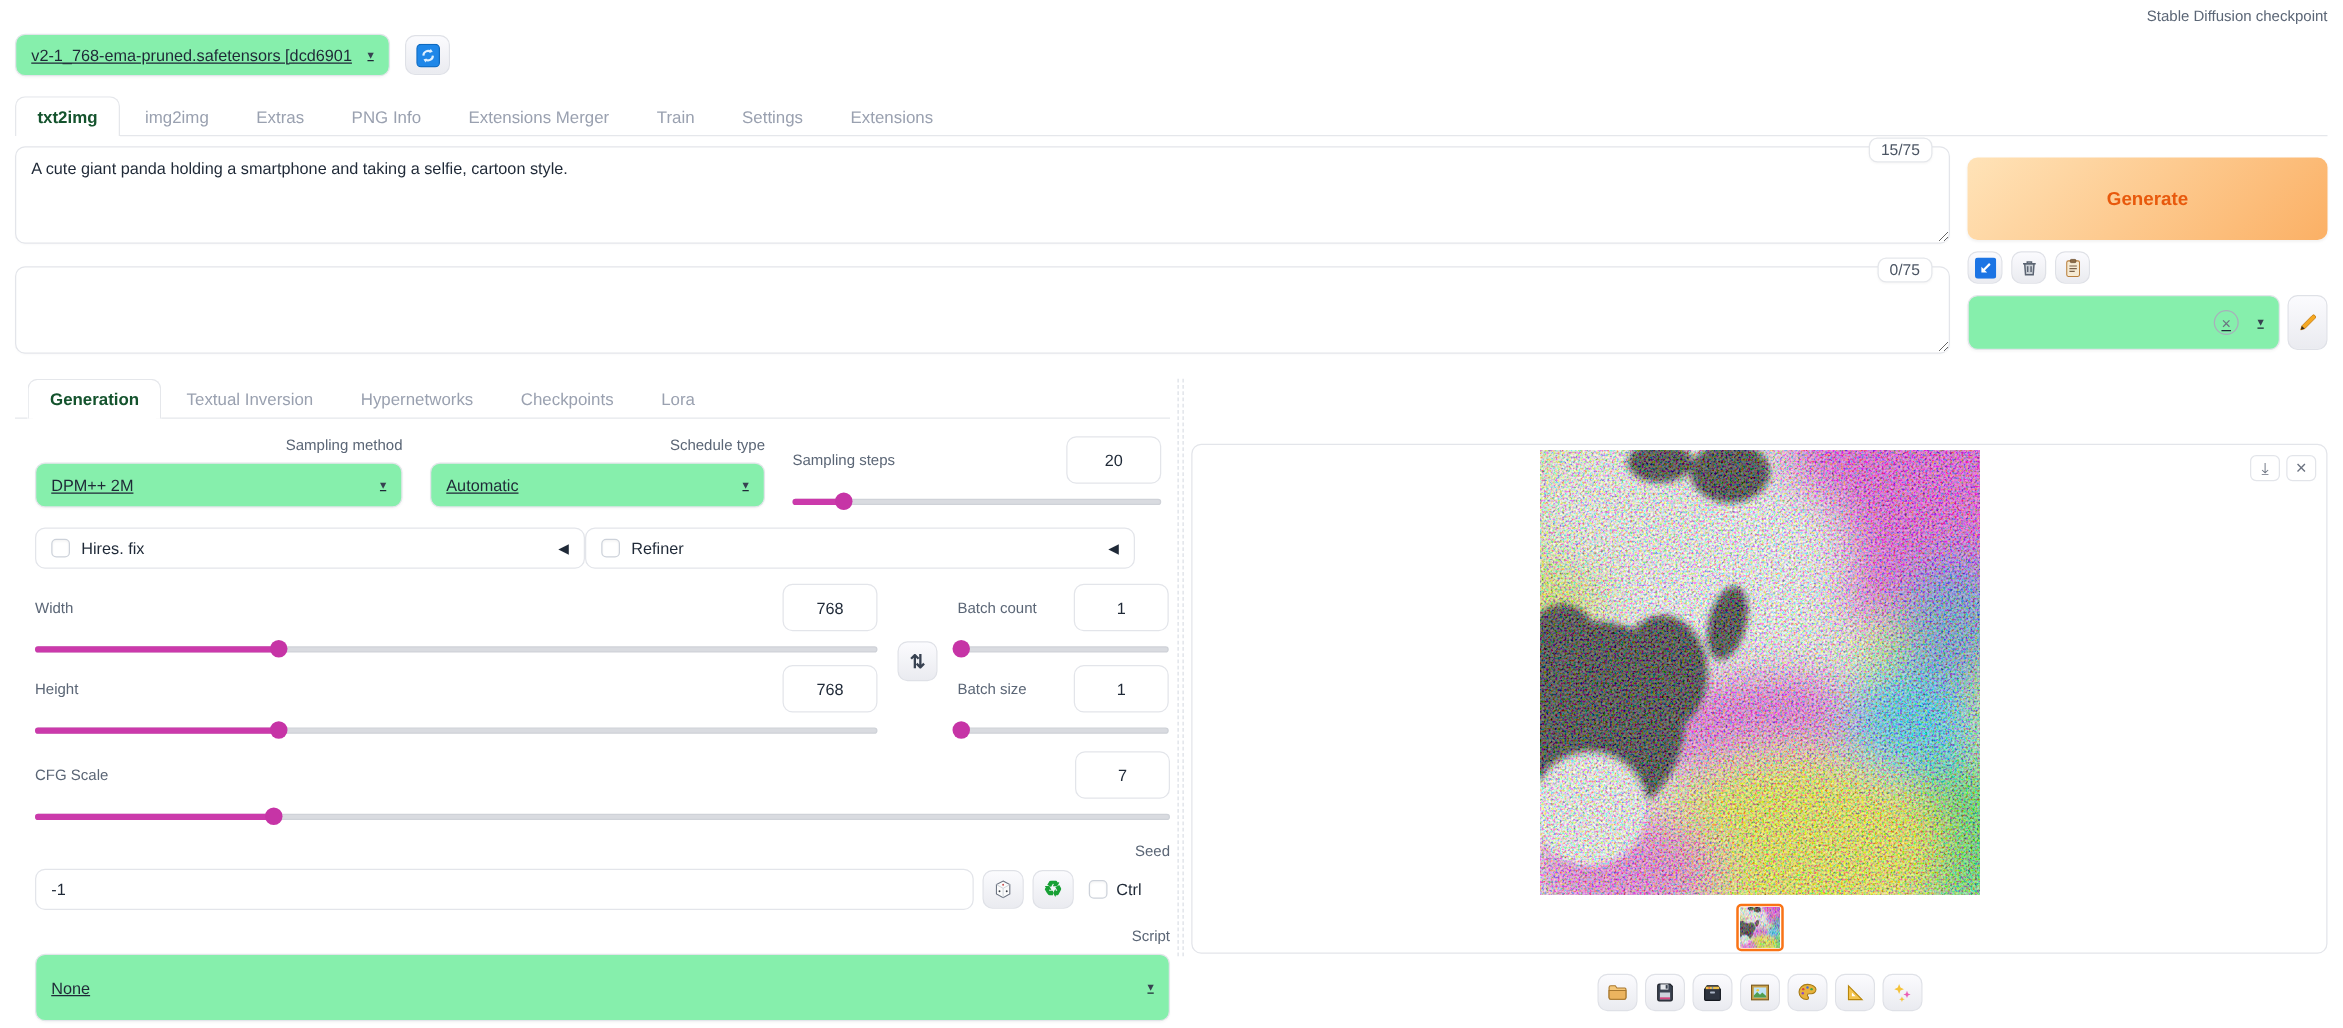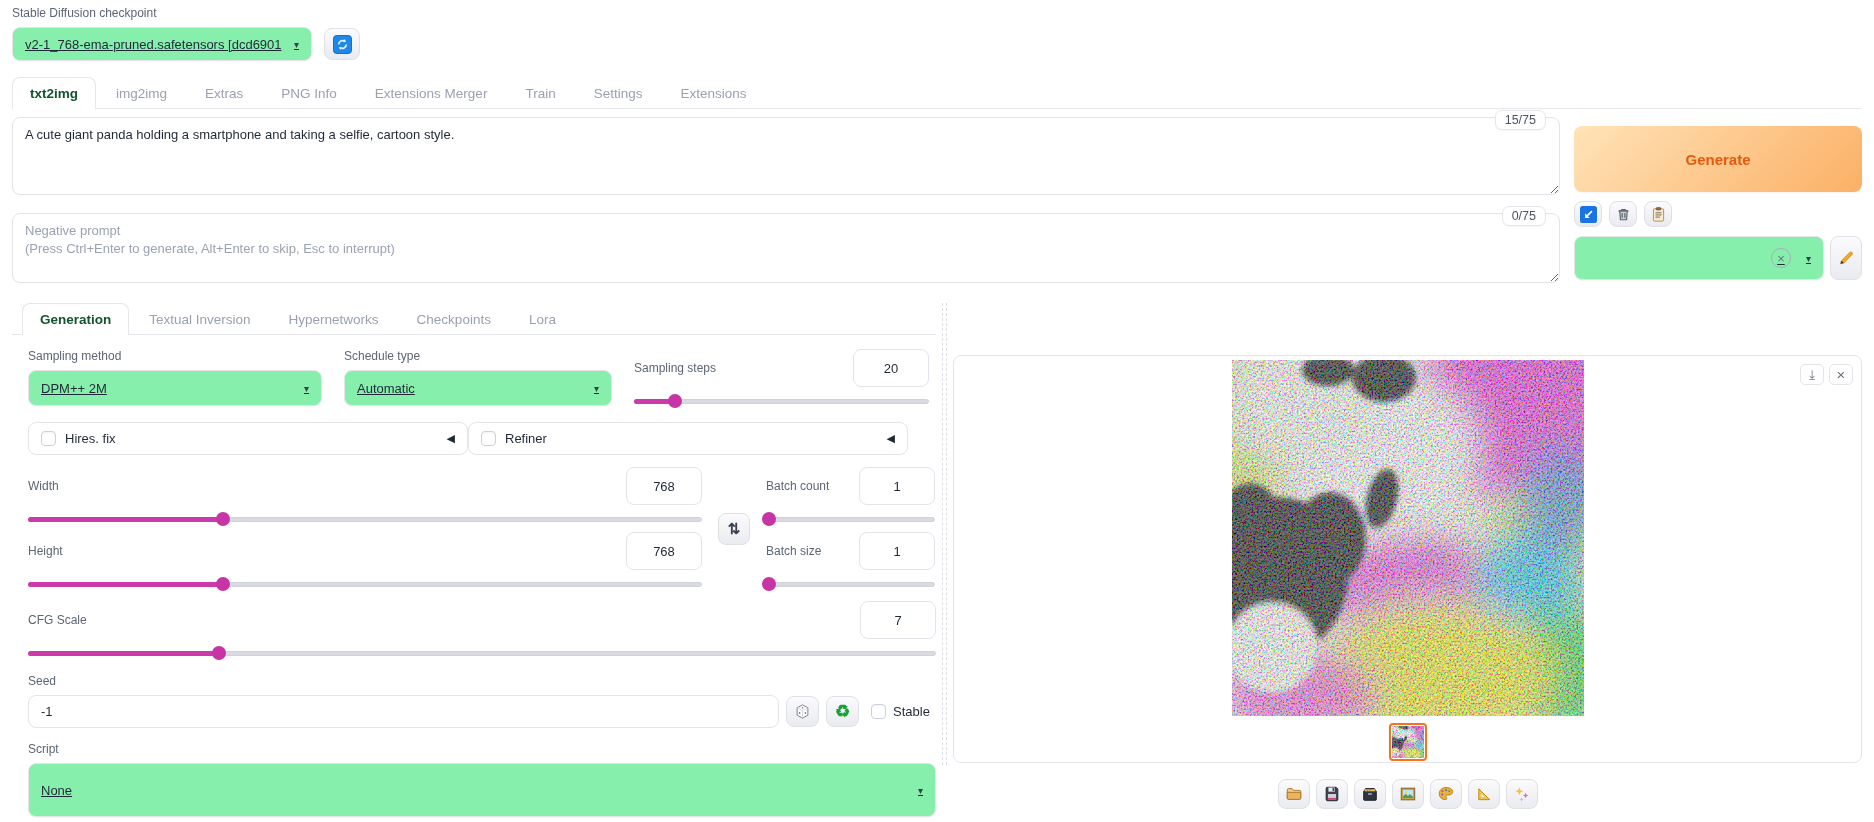--- a/index.html
+++ b/index.html
@@ -1,20 +1,20 @@
 <!DOCTYPE html>
 <html><head>
 <meta charset="utf-8">
 <style>
   * { box-sizing:border-box; margin:0; padding:0; }
   html,body { width:1874px; height:822px; }
   body { background:#fff; font-family:"Liberation Sans",sans-serif; font-size:13px; color:#1f2937; overflow:hidden; }
   .page { padding:6px 12px; }
 
-  .field-label { font-size:12px; color:#5b6676; display:block; margin-bottom:7px; }
+  .field-label { font-size:12px; color:#5b6676; display:block; margin-bottom:7px;text-align:right; }
 
   
   .dropdown { background:#86efac; border:1px solid #e3e5ea; border-radius:8px; box-shadow:0 1px 2px rgba(0,0,0,.03);
               display:flex; align-items:center; padding:0 12px; color:#1f2937; cursor:pointer;text-decoration:underline; }
   .dropdown .dd-value { flex:1; }
   .caret { color:#374151; font-size:10px; margin-left:8px; }
 
   
   .tool-btn { display:flex; align-items:center; justify-content:center; flex:none;
               background:linear-gradient(180deg,#fbfbfe 0%,#eaebf0 100%);
@@ -205,24 +205,20 @@
 
   <div class="prompt-section">
     <div class="prompt-col">
       <div class="prompt-wrap">
         <span class="counter-chip">15/75</span>
         <textarea class="prompt" spellcheck="false" style="">A cute giant panda holding a smartphone and taking a selfie, cartoon style.</textarea>
       </div>
       <div class="prompt-wrap neg-wrap">
         <span class="counter-chip">0/75</span>
         <textarea class="prompt neg" spellcheck="false" style=""></textarea>
-        <div class="placeholder-overlay">
-          <div>Negative prompt</div>
-          <div>(Press Ctrl+Enter to generate, Alt+Enter to skip, Esc to interrupt)</div>
-        </div>
       </div>
     </div>
 
     <div class="gen-col">
       <button class="generate-btn">Generate</button>
       <div class="gen-tools">
         <div class="tool-btn">
           <span>
             <svg viewBox="0 0 20 20" width="17" height="17">
               <rect width="20" height="20" rx="3" fill="#1b74e4"></rect>
@@ -403,21 +399,21 @@
                   <circle cx="6.6" cy="11.8" r="0.9" fill="#3a3f49"></circle>
                   <circle cx="13.4" cy="11.8" r="0.9" fill="#3a3f49"></circle>
                 </svg>
               </span>
             </div>
             <div class="tool-btn seed-btn">
               <span style="color:#17a034;font-size:17px;font-weight:bold;line-height:1;">♻</span>
             </div>
             <div class="extra-wrap">
               <span class="checkbox"></span>
-              <span class="ctl-label">Stable</span>
+              <span class="ctl-label">Ctrl</span>
             </div>
           </div>
         </div>
 
         <div class="script-row">
           <span class="field-label">Script</span>
           <div class="dropdown dd38">
             <span class="dd-value">None</span>
             <span class="caret">▾</span>
           </div>

